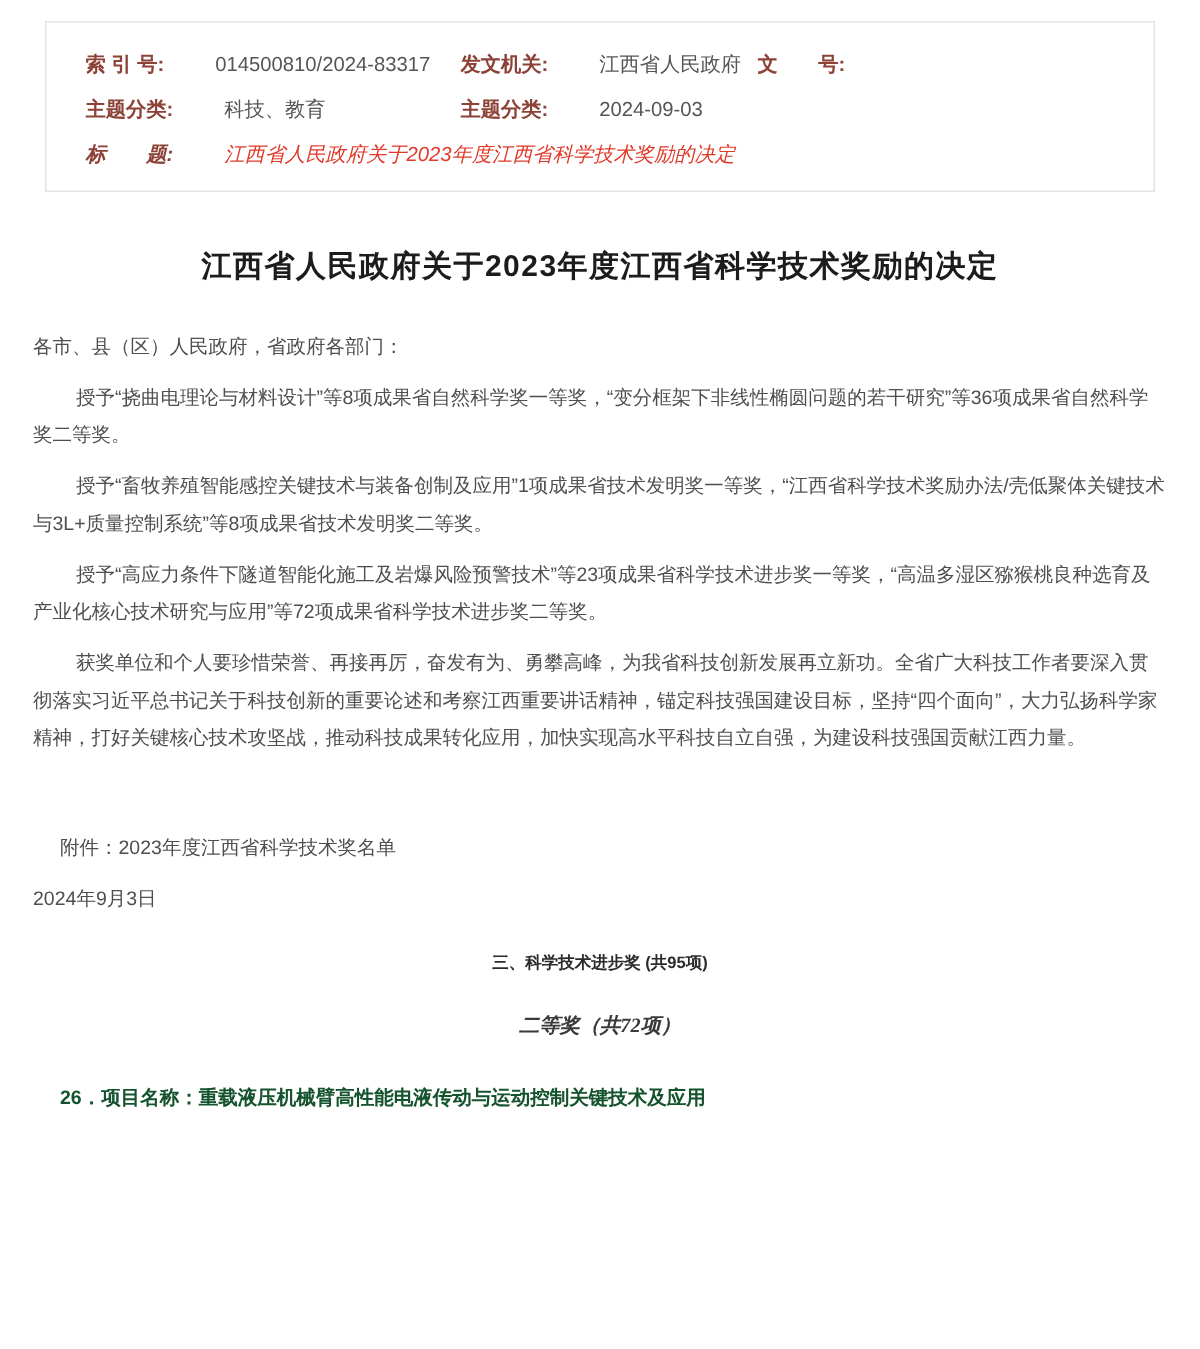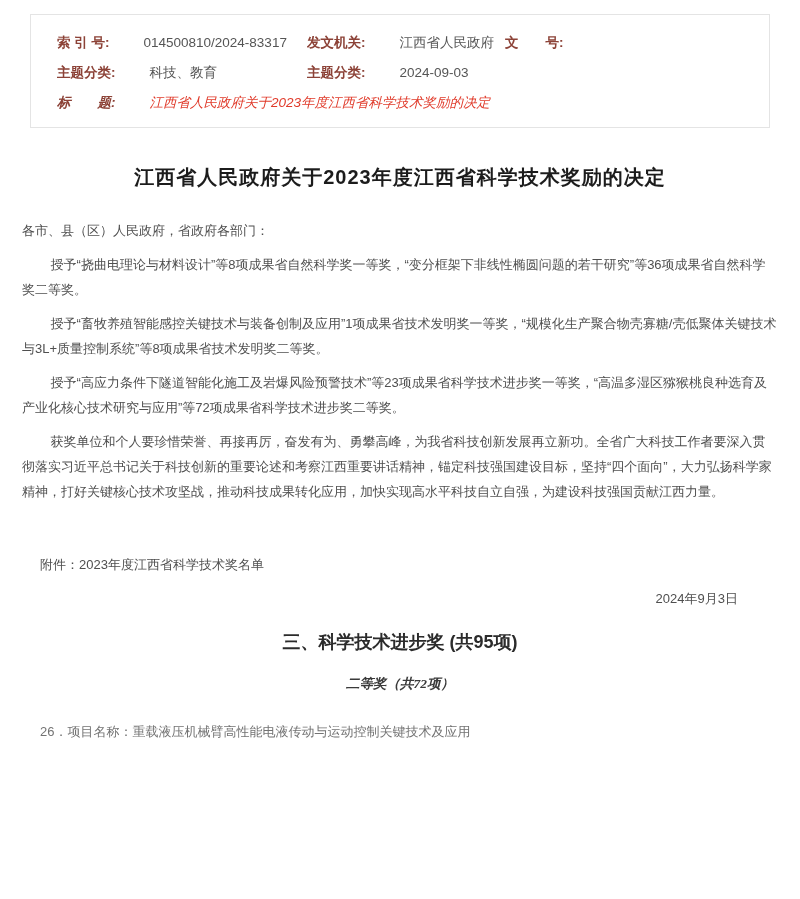--- a/index.html
+++ b/index.html
@@ -26,34 +26,34 @@
   
   .doc-title{
     margin:36px 40px 0 40px;
     text-align:center;font-size:20px;font-weight:bold;color:#1c1c1c;
     letter-spacing:1px;
   }
   .doc-body{margin:27px 22px 0 22px;font-size:13px;line-height:25px;color:#4f4f4f;}
   .para{margin:0 0 9px 0;}
   .para.indent{text-indent:2.2em;}
   .attachment-line{margin:48px 0 0 18px;}
-  .date-line{margin:9px 40px 0 0;text-align:right;}
+  .date-line{margin:9px 40px 0 0;}
   .disclosure-line{margin:9px 0 0 20px;}
   .section-heading{
     margin:19px 0 0 0;text-align:center;
-    font-size:18px;font-weight:bold;color:#2b2b2b;
+    font-size:11px;font-weight:bold;color:#2b2b2b;
   }
   .subsection-heading{
     margin:16px 0 0 0;text-align:center;
     font-family:"Liberation Serif","DejaVu Serif",serif;
     font-size:13.5px;font-weight:bold;font-style:italic;color:#3a3a3a;
   }
   .award-block{margin:21px 0 0 18px;}
   .award-line{margin:0 0 5px 0;line-height:30px;}
-  .award-line.project{color:#737373;font-weight:400;}
+  .award-line.project{color:#14532d;font-weight:700;}
 </style>
 </head>
 <body>
 
 <div class="meta-box">
   <div id="meta-rows">
       <div class="meta-row">
         <div class="meta-cell col1">
           <span class="meta-label">索 引 号:</span>
           <span class="meta-value">014500810/2024-83317</span>
@@ -84,21 +84,21 @@
       </div>
     </div>
 </div>
 
 <h1 class="doc-title">江西省人民政府关于2023年度江西省科学技术奖励的决定</h1>
 
 <div class="doc-body">
   <div id="body-paragraphs">
       <p class="para">各市、县（区）人民政府，省政府各部门：</p>
       <p class="para indent">授予“挠曲电理论与材料设计”等8项成果省自然科学奖一等奖，“变分框架下非线性椭圆问题的若干研究”等36项成果省自然科学奖二等奖。</p>
-      <p class="para indent">授予“畜牧养殖智能感控关键技术与装备创制及应用”1项成果省技术发明奖一等奖，“规模化生产聚合物壳寡糖/壳低聚体关键技术与3L+质量控制系统”等8项成果省技术发明奖二等奖。</p>
+      <p class="para indent">授予“畜牧养殖智能感控关键技术与装备创制及应用”1项成果省技术发明奖一等奖，“江西省科学技术奖励办法/壳低聚体关键技术与3L+质量控制系统”等8项成果省技术发明奖二等奖。</p>
       <p class="para indent">授予“高应力条件下隧道智能化施工及岩爆风险预警技术”等23项成果省科学技术进步奖一等奖，“高温多湿区猕猴桃良种选育及产业化核心技术研究与应用”等72项成果省科学技术进步奖二等奖。</p>
       <p class="para indent">获奖单位和个人要珍惜荣誉、再接再厉，奋发有为、勇攀高峰，为我省科技创新发展再立新功。全省广大科技工作者要深入贯彻落实习近平总书记关于科技创新的重要论述和考察江西重要讲话精神，锚定科技强国建设目标，坚持“四个面向”，大力弘扬科学家精神，打好关键核心技术攻坚战，推动科技成果转化应用，加快实现高水平科技自立自强，为建设科技强国贡献江西力量。</p>
     </div>
 
   <p class="attachment-line">附件：2023年度江西省科学技术奖名单</p>
   <p class="date-line">2024年9月3日</p>
 
   <p class="section-heading">三、科学技术进步奖 (共95项)</p>
   <p class="subsection-heading">二等奖（共72项）</p>
 

